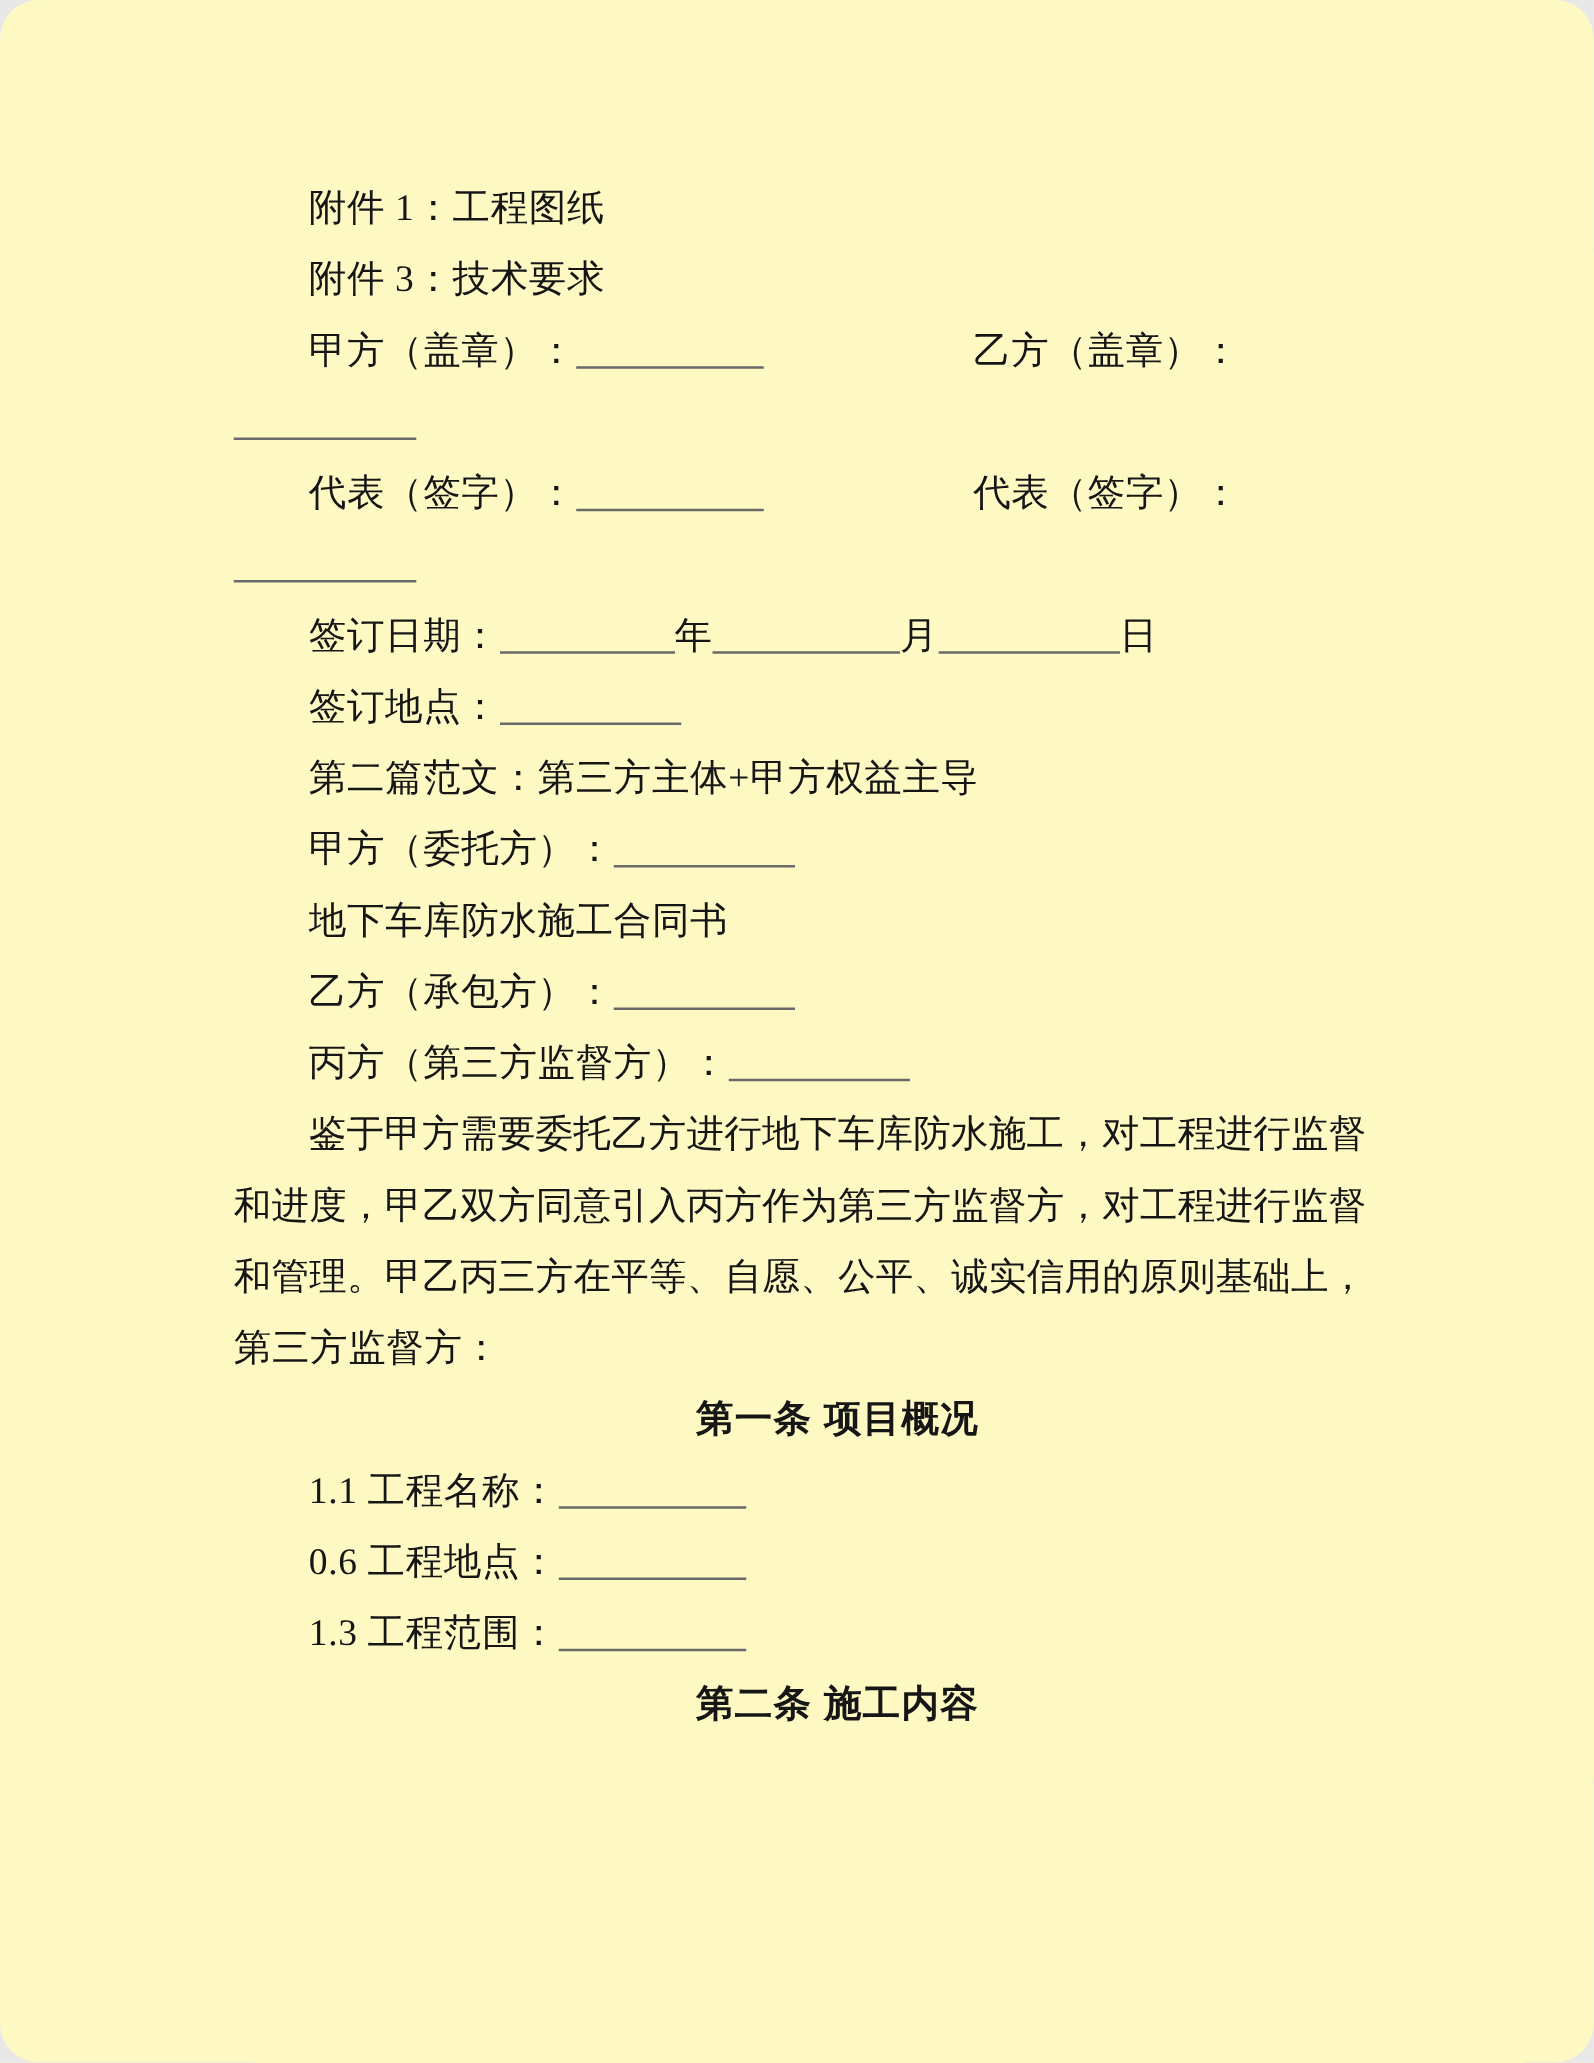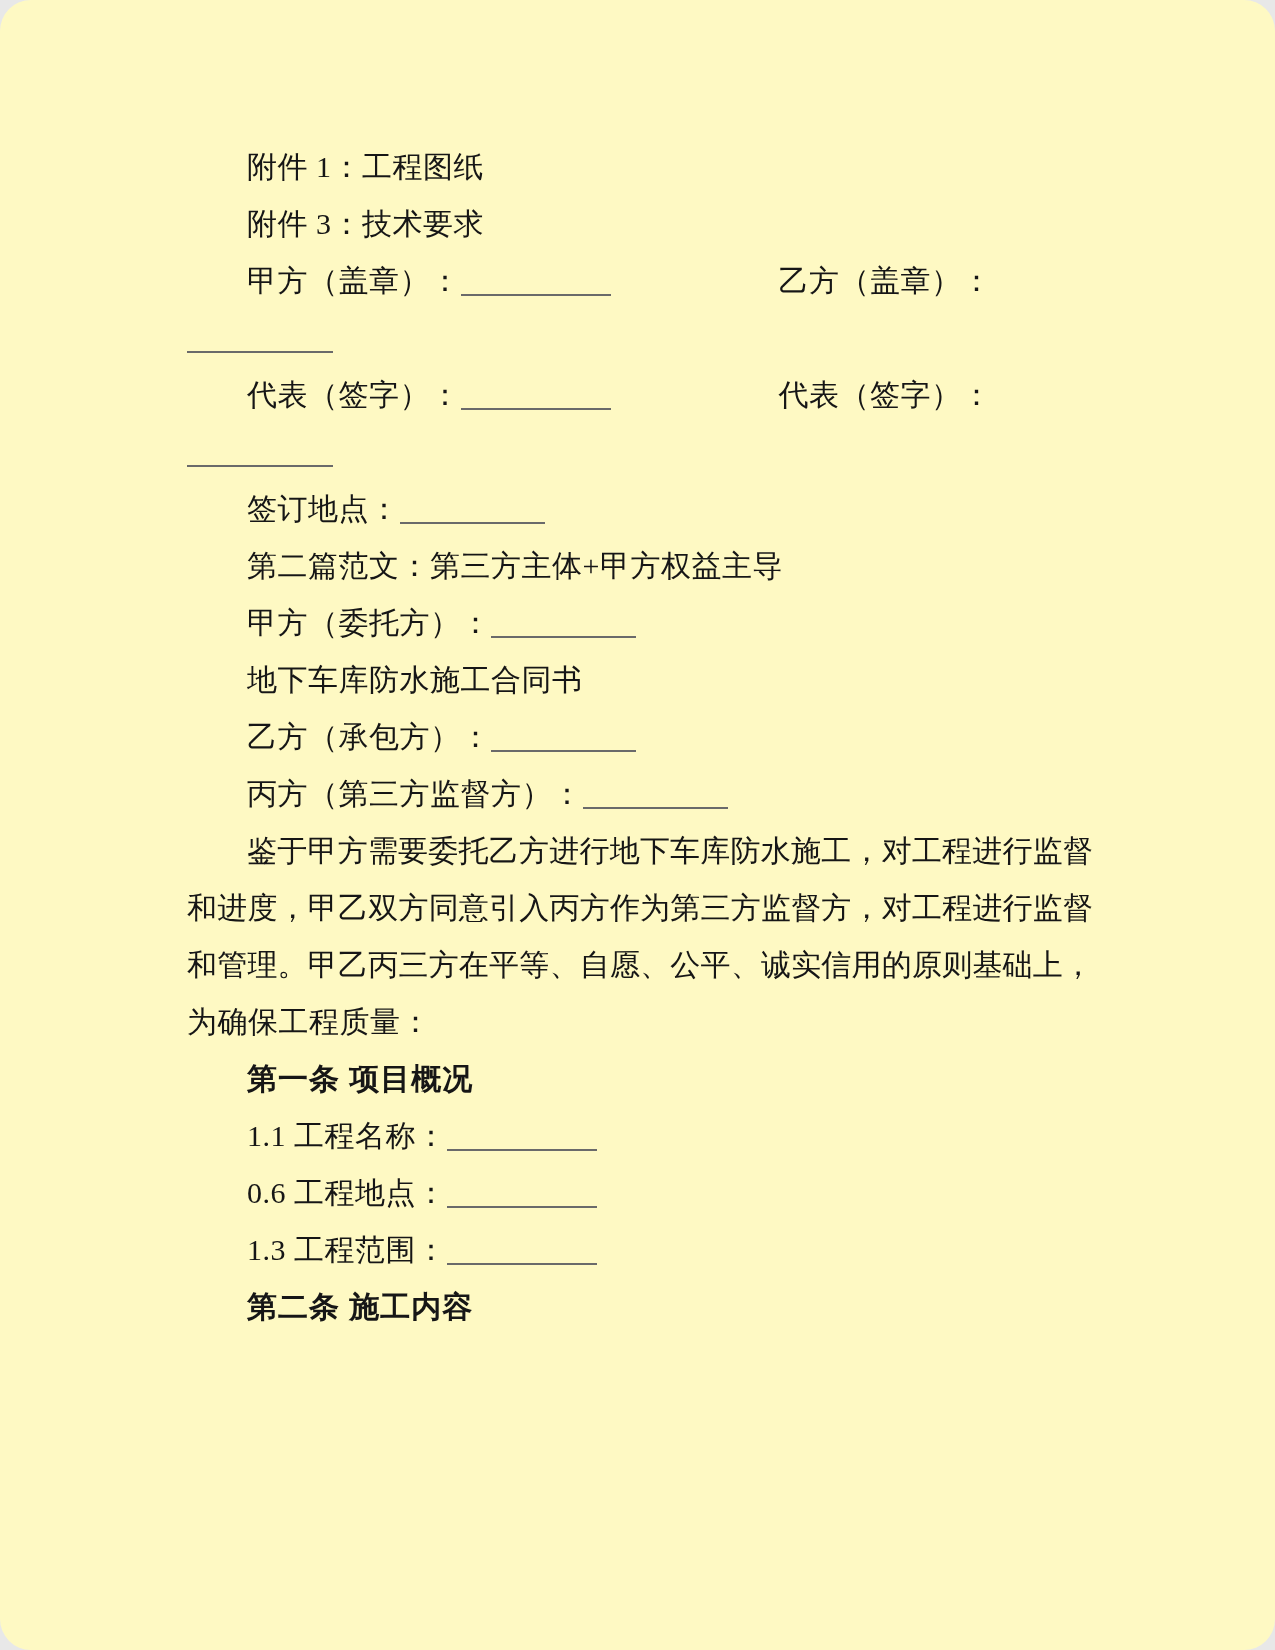--- a/index.html
+++ b/index.html
@@ -38,20 +38,21 @@
     white-space: normal;
     text-align: justify;
     text-align-last: justify;
     text-justify: inter-character;
     letter-spacing: 0;
   }
   .line.heading {
     font-family: "Liberation Sans", "DejaVu Sans", sans-serif;
     font-weight: 700;
     letter-spacing: 1px;
+    text-align: center;
   }
   .blank {
     display: inline-block;
     height: 4px;
     border-bottom: 2px solid #6a6a6a;
     vertical-align: -5px;
     text-indent: 0;
   }
   .gap {
     display: inline-block;
@@ -64,29 +65,30 @@
 <body>
 
 <div class="page">
   <div class="doc-body">
       <div class="line indent"><span class="t">附件 1：工程图纸</span></div>
       <div class="line indent"><span class="t">附件 3：技术要求</span></div>
       <div class="line indent"><span class="t">甲方（盖章）：</span><span class="blank" style="width: 150px;"></span><span class="gap" style="width: 168px;"></span><span class="t">乙方（盖章）：</span></div>
       <div class="line"><span class="blank" style="width: 146px;"></span></div>
       <div class="line indent"><span class="t">代表（签字）：</span><span class="blank" style="width: 150px;"></span><span class="gap" style="width: 168px;"></span><span class="t">代表（签字）：</span></div>
       <div class="line"><span class="blank" style="width: 146px;"></span></div>
+      <div class="line indent"><span class="t">签订日期：</span><span class="blank" style="width: 140px;"></span><span class="t">年</span><span class="blank" style="width: 150px;"></span><span class="t">月</span><span class="blank" style="width: 145px;"></span><span class="t">日</span></div>
       <div class="line indent"><span class="t">签订地点：</span><span class="blank" style="width: 145px;"></span></div>
       <div class="line indent"><span class="t">第二篇范文：第三方主体+甲方权益主导</span></div>
       <div class="line indent"><span class="t">甲方（委托方）：</span><span class="blank" style="width: 145px;"></span></div>
       <div class="line indent"><span class="t">地下车库防水施工合同书</span></div>
       <div class="line indent"><span class="t">乙方（承包方）：</span><span class="blank" style="width: 145px;"></span></div>
       <div class="line indent"><span class="t">丙方（第三方监督方）：</span><span class="blank" style="width: 145px;"></span></div>
       <div class="line indent justify"><span class="t">鉴于甲方需要委托乙方进行地下车库防水施工，对工程进行监督</span></div>
       <div class="line justify"><span class="t">和进度，甲乙双方同意引入丙方作为第三方监督方，对工程进行监督</span></div>
       <div class="line justify"><span class="t">和管理。甲乙丙三方在平等、自愿、公平、诚实信用的原则基础上，</span></div>
-      <div class="line"><span class="t">为确保工程质量：</span></div>
+      <div class="line"><span class="t">第三方监督方：</span></div>
       <div class="line indent heading"><span class="t">第一条  项目概况</span></div>
       <div class="line indent"><span class="t">1.1 工程名称：</span><span class="blank" style="width: 150px;"></span></div>
       <div class="line indent"><span class="t">0.6 工程地点：</span><span class="blank" style="width: 150px;"></span></div>
       <div class="line indent"><span class="t">1.3 工程范围：</span><span class="blank" style="width: 150px;"></span></div>
       <div class="line indent heading"><span class="t">第二条  施工内容</span></div>
     </div>
 </div>
 
 </body></html>

